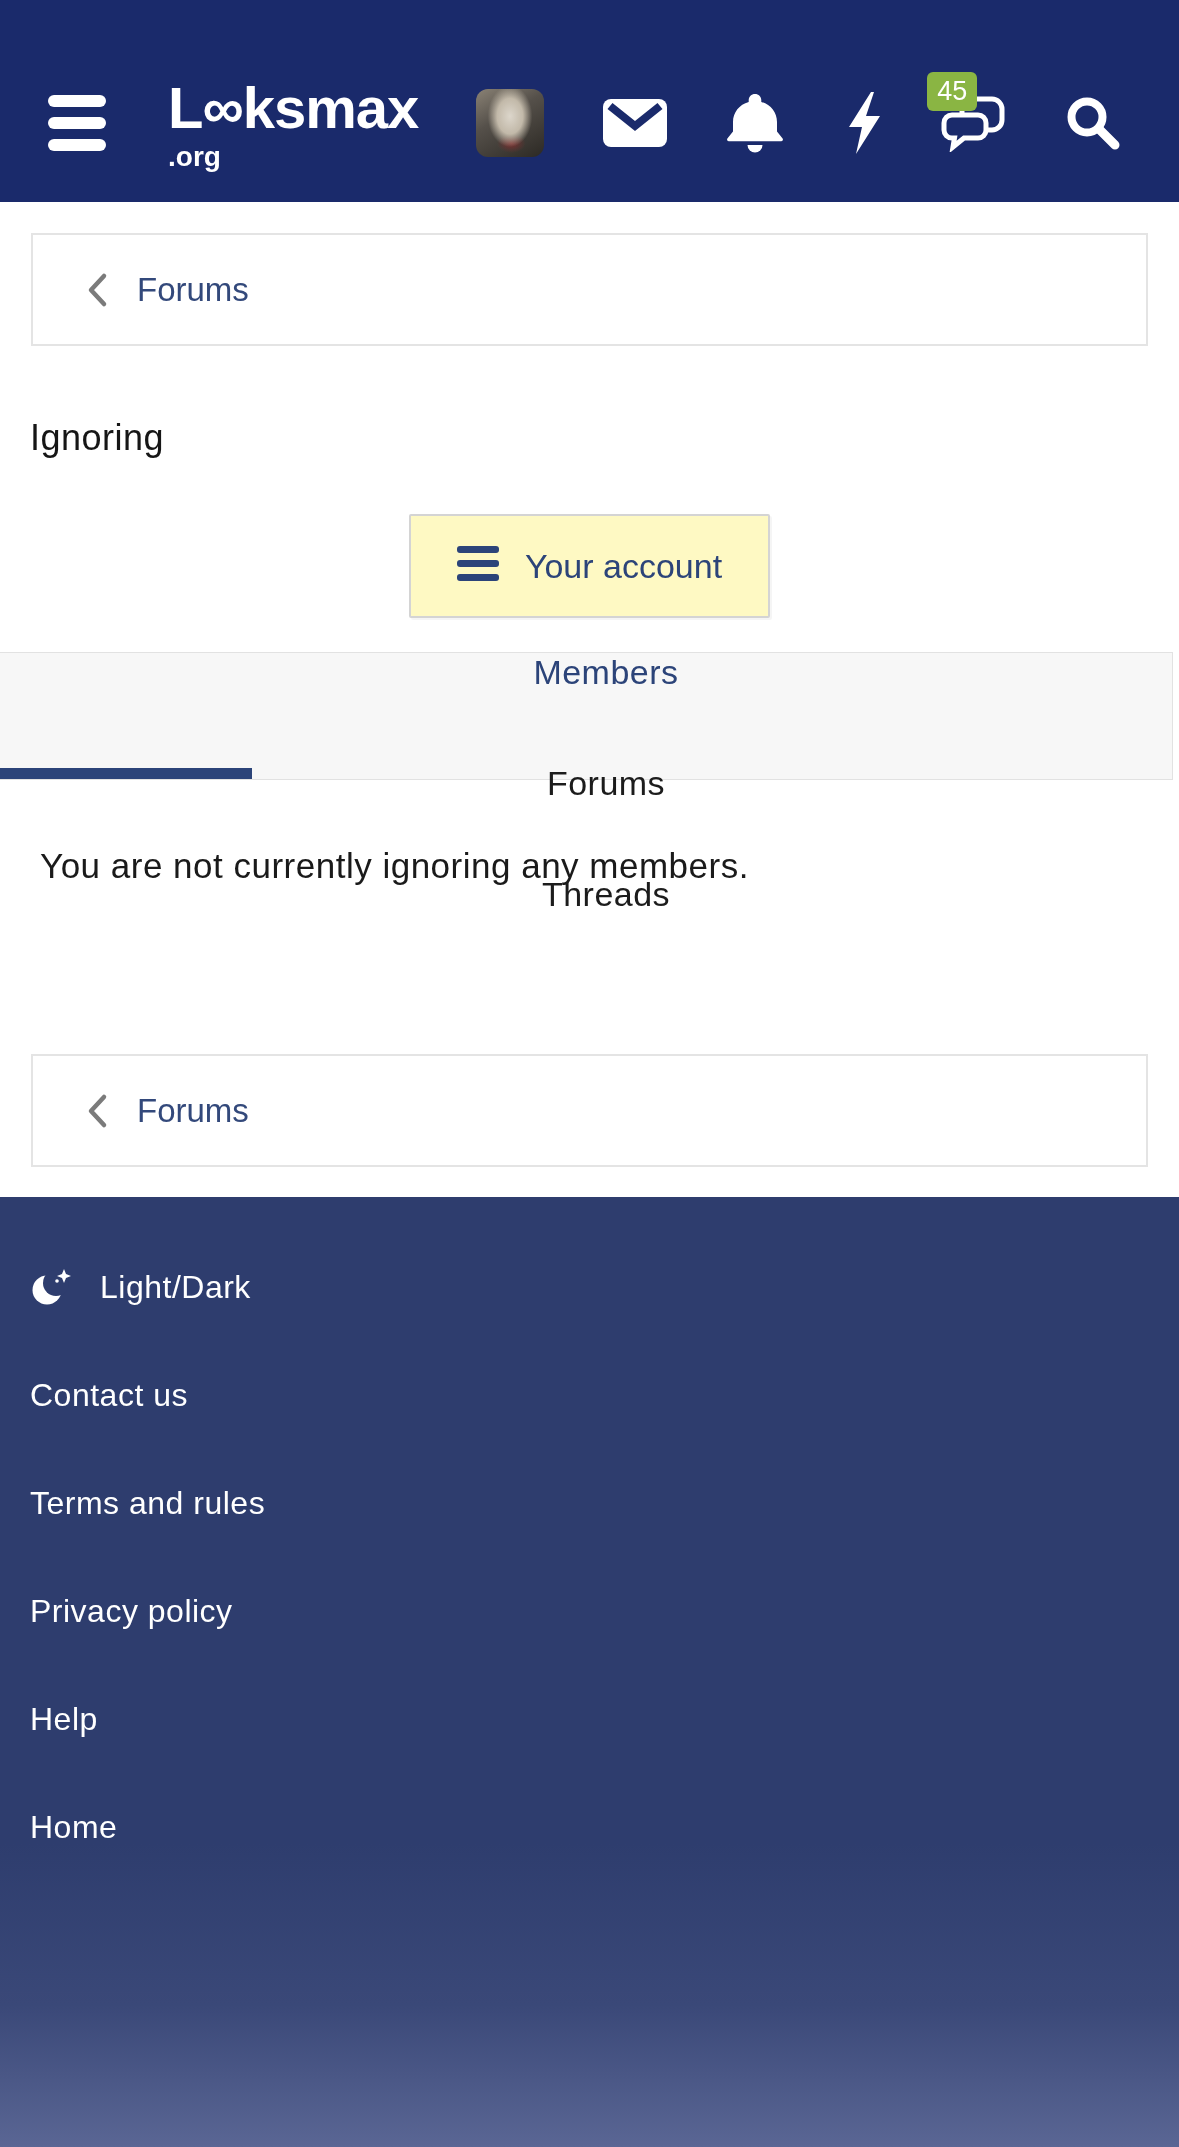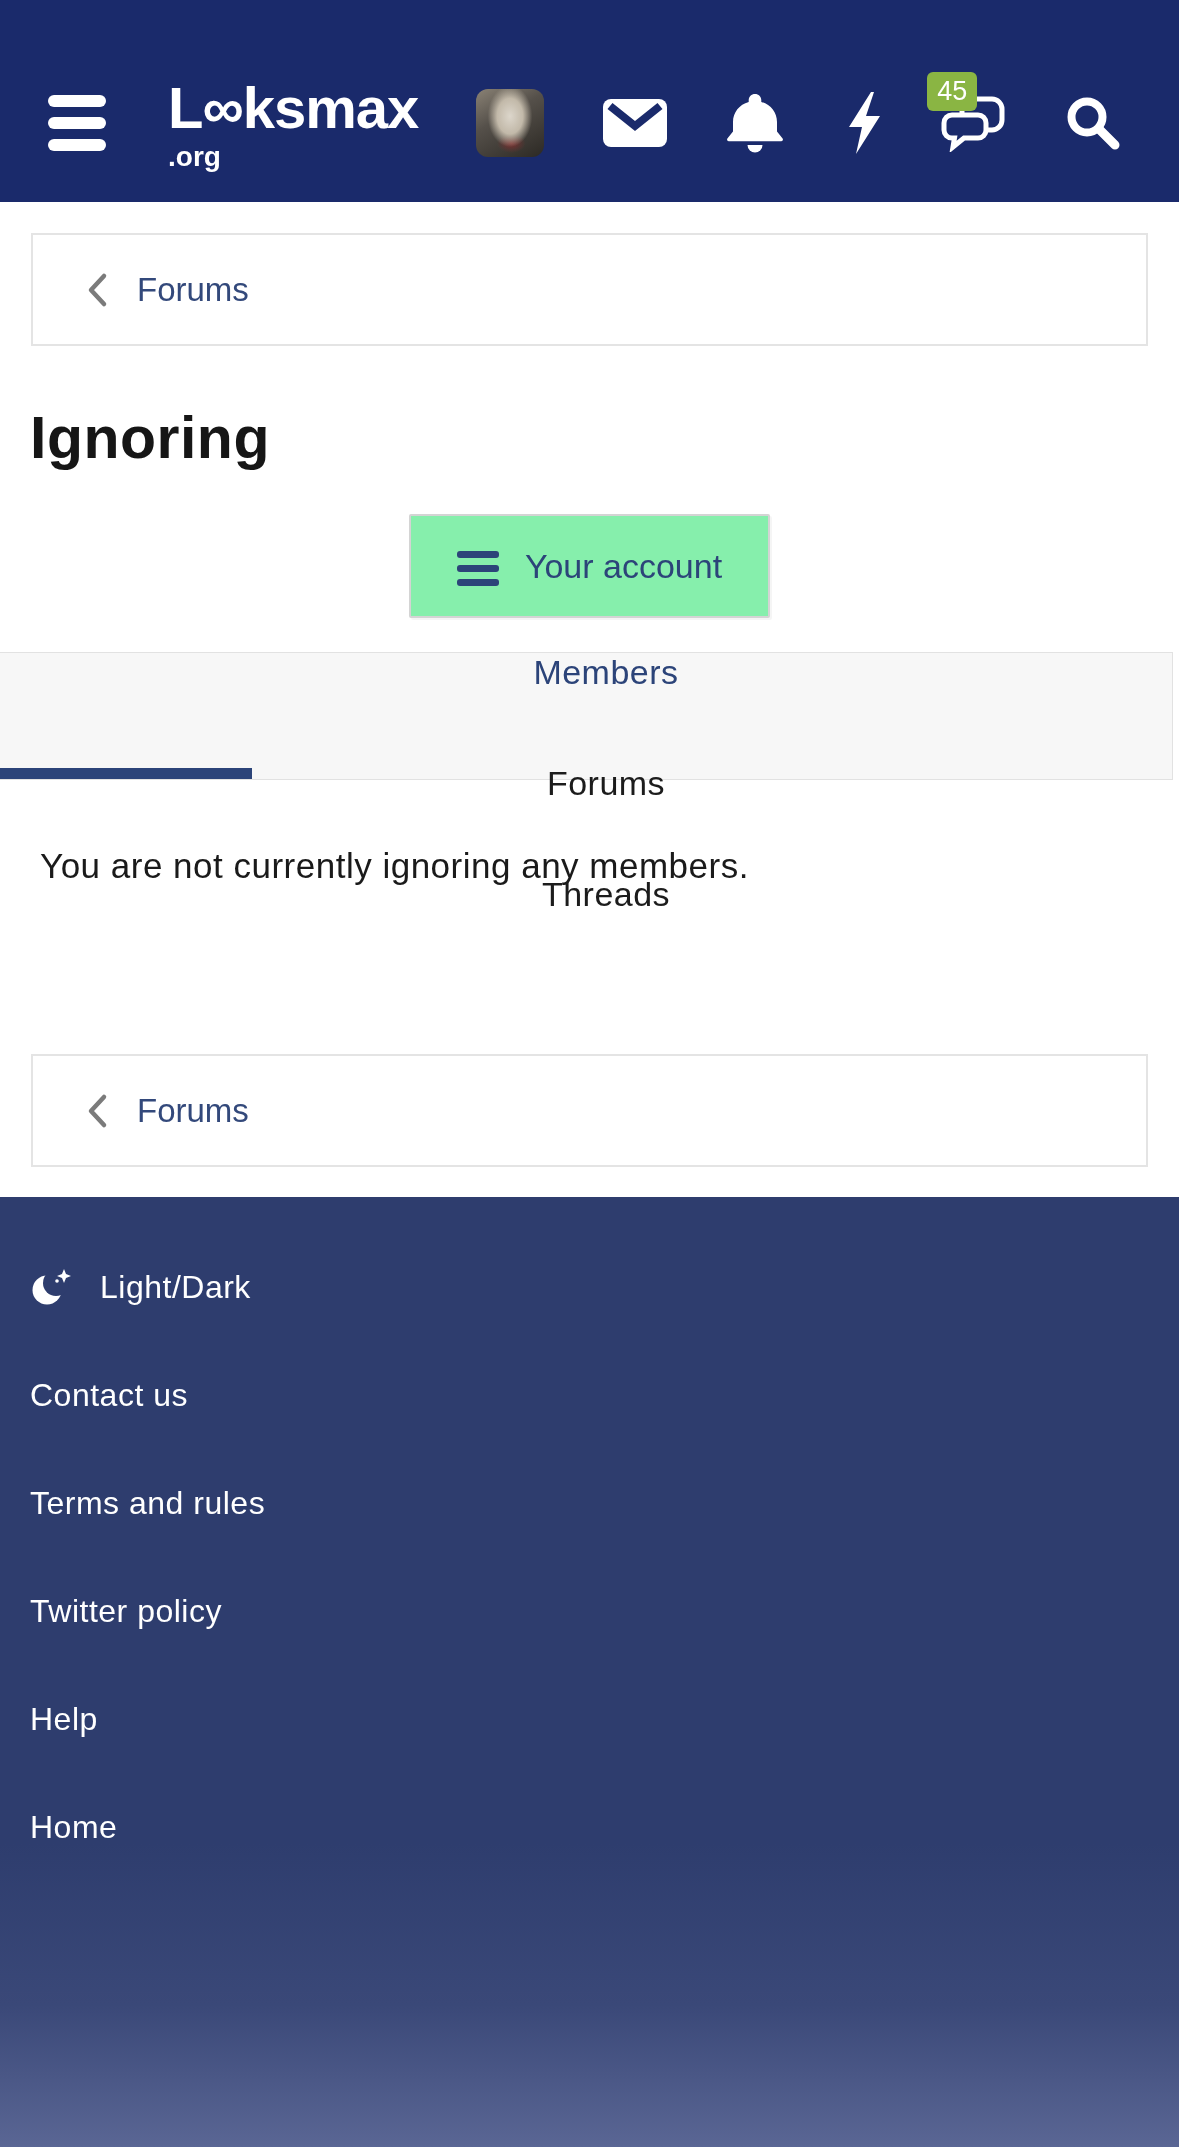--- a/index.html
+++ b/index.html
@@ -65,28 +65,28 @@
     display:flex;align-items:center;
     padding-left:52px;
   }
   .crumb-link{display:flex;align-items:center;gap:28px;text-decoration:none;}
   .crumb-link .lbl{font-size:33px;color:var(--link-navy);}
   .crumb-card.second{margin-top:168px;}
 
   
   .page-title{
     margin:52px 0 0 30px;
-    font-size:59px;font-weight:700;line-height:80px;
+    font-size:36px;font-weight:400;line-height:80px;
     color:#161616;letter-spacing:0.5px;
   }
   .account-btn-row{margin-top:36px;text-align:center;}
   .account-btn{
-    display:inline-flex;align-items:flex-end;gap:26px;
+    display:inline-flex;align-items:flex-start;gap:26px;
     padding:30px 46px;
-    border:2px solid #d4d4d4;background:#86efac;border-radius:2px;
+    border:2px solid #d4d4d4;background:#fef9c3;border-radius:2px;
     box-shadow:2px 2px 0 rgba(0,0,0,0.04);
   }
   .account-btn .mini-menu{display:flex;flex-direction:column;gap:7px;}
   .account-btn .mini-menu span{width:42px;height:7px;border-radius:3px;background:var(--accent-navy);}
   .account-btn .lbl{font-size:34px;line-height:40px;color:var(--accent-navy);}
 
   .tab-strip{
     margin:34px 6px 0 0;
     height:128px;
     background:var(--tab-strip-bg);
@@ -224,21 +224,21 @@
     </svg>
     <span class="lbl">Light/Dark</span>
   </a>
   <a class="ftr-item">
     <span class="lbl">Contact us</span>
   </a>
   <a class="ftr-item">
     <span class="lbl">Terms and rules</span>
   </a>
   <a class="ftr-item">
-    <span class="lbl">Twitter policy</span>
+    <span class="lbl">Privacy policy</span>
   </a>
   <a class="ftr-item">
     <span class="lbl">Help</span>
   </a>
   <a class="ftr-item">
     <span class="lbl">Home</span>
   </a>
 </footer>
 
 </body></html>

